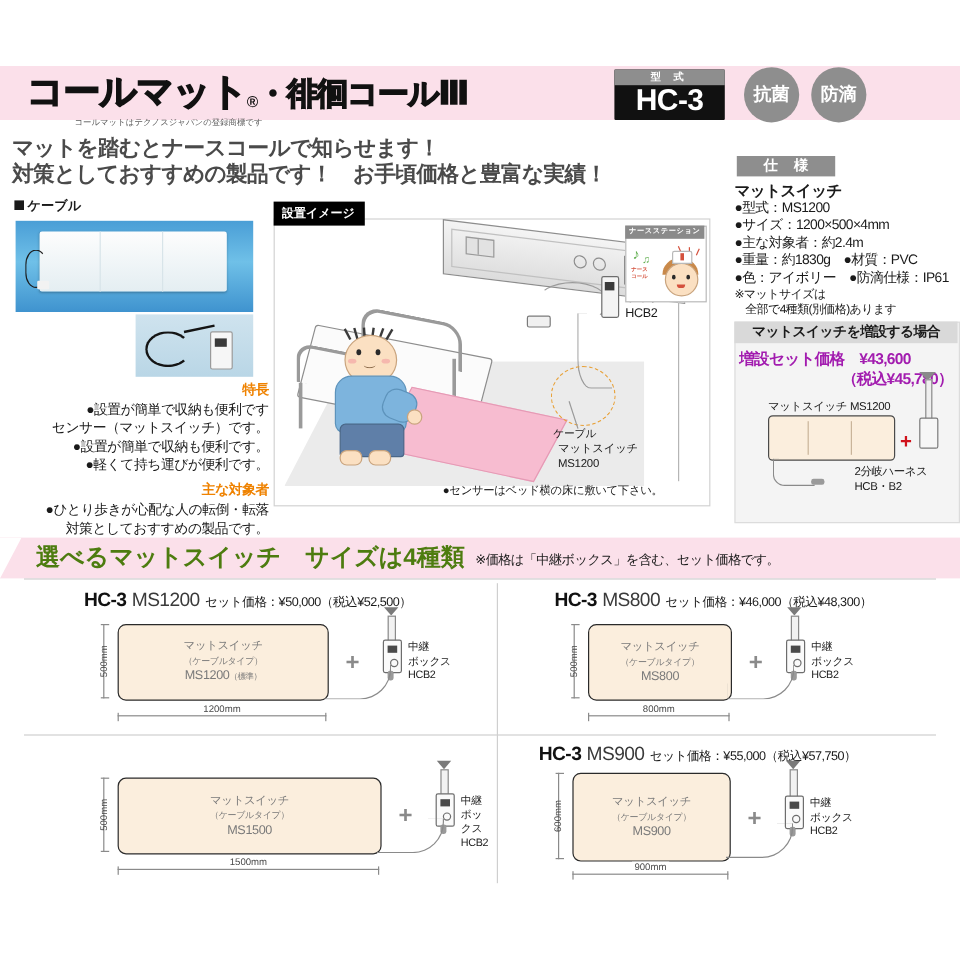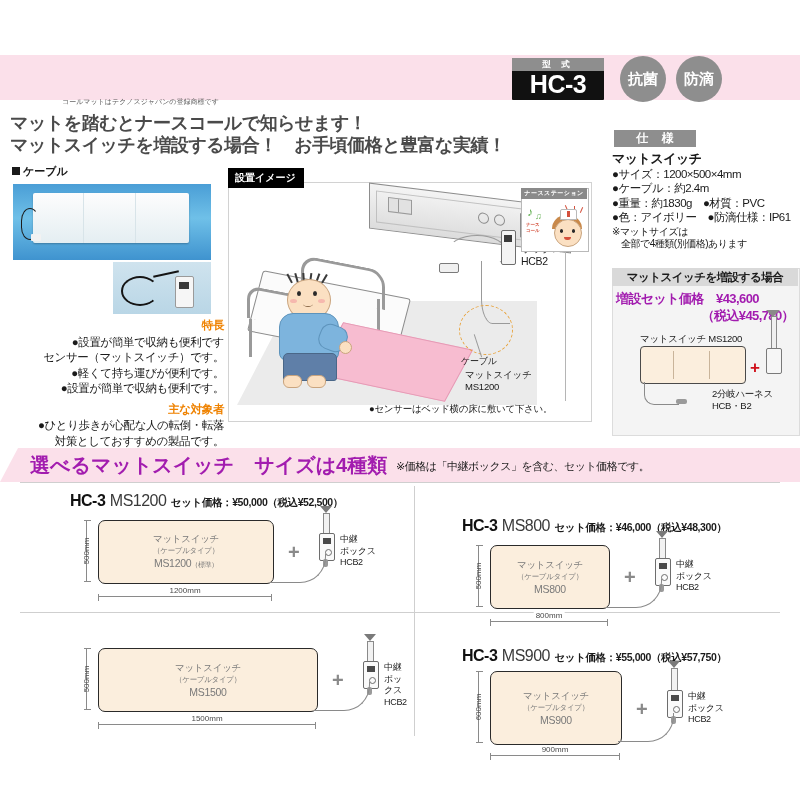--- a/index.html
+++ b/index.html
@@ -308,36 +308,36 @@
   .band{
     position:absolute;left:0;top:448px;width:800px;height:34px;
     background:#fbe0ea;
   }
   .band:after{
     content:"";position:absolute;left:0;top:0;width:18px;height:34px;
     background:#fff;clip-path:polygon(0 0,100% 0,0 100%);
   }
   .band-title{
     position:absolute;left:30px;top:452px;font-size:20px;font-weight:bold;
-    color:#a21caf;letter-spacing:0px;line-height:26px;text-align:right;
+    color:#4d7c0f;letter-spacing:0px;line-height:26px;text-align:right;
   }
   .band-note{
     position:absolute;left:396px;top:459px;font-size:11px;color:#1a1a1a;
     letter-spacing:-0.5px;
   }
   .divider{position:absolute;left:20px;top:482px;width:760px;height:1px;background:#cfcfcf;}
   .vdiv{position:absolute;left:414px;top:486px;width:1px;height:250px;background:#cfcfcf;}
   .hdiv{position:absolute;left:20px;top:612px;width:760px;height:1px;background:#cfcfcf;}
 
   
   .variant{position:absolute;}
   .v-title{position:absolute;left:0;top:0;white-space:nowrap;}
   .v-title .code{font-size:16px;font-weight:bold;color:#111;letter-spacing:-0.5px;}
   .v-title .model{font-size:16px;color:#3a3a3a;letter-spacing:-0.5px;}
-  .v-title .price{font-size:10.5px;font-weight:bold;color:#1a1a1a;letter-spacing:-0.4px;}
+  .v-title .price{font-size:10.5px;font-weight:normal;color:#1a1a1a;letter-spacing:-0.4px;}
   .v-mat{
     position:absolute;background:#fbeedd;border:1.6px solid #2a2a2a;border-radius:7px;
   }
   .v-mat .lbl{
     position:absolute;left:0;right:0;top:50%;transform:translateY(-50%);
     text-align:center;color:#7a7a7a;font-size:9.5px;line-height:12px;letter-spacing:-0.3px;
   }
   .v-mat .lbl .sm{font-size:7.5px;}
   .v-mat .lbl .big{font-size:10.5px;}
   .v-mat .lbl .tiny{font-size:7px;}
@@ -365,26 +365,29 @@
   .curve2{position:absolute;border-bottom:1.2px solid #8a8a8a;border-right:1.2px solid #8a8a8a;border-radius:0 0 26px 0;}
   .relay-lb{position:absolute;font-size:9px;color:#1a1a1a;line-height:11.5px;letter-spacing:-0.3px;}
 </style>
 </head>
 <body>
 
 <div class="page">
 
   <div class="banner"></div>
 
+  <div class="logo-wrap">
+    <span>コールマット</span><span class="reg">®</span><span class="mid">・徘徊コール</span><span class="iii">Ⅲ</span>
+  </div>
 
   <div class="tm-note">コールマットはテクノスジャパンの登録商標です</div>
 
   <div class="headline">
     <div>マットを踏むとナースコールで知らせます！</div>
-    <div class="l2">マットスイッチを増設する場合！　お手頃価格と豊富な実績！</div>
+    <div class="l2">対策としておすすめの製品です！　お手頃価格と豊富な実績！</div>
   </div>
 
 
   <div class="model-box"></div>
   <div class="model-tag">型 式</div>
   <div class="model-name">HC-3</div>
 
   <div class="badge b1">抗菌</div>
   <div class="badge b2">防滴</div>
 
@@ -406,22 +409,22 @@
     <div class="wire"></div>
     <div class="box">
         <i></i>
       </div>
   </div>
 
   <div class="feat">
     <h4>特長</h4>
     <p>●設置が簡単で収納も便利です</p>
     <p class="ind">センサー（マットスイッチ）です。</p>
+    <p>●設置が簡単で収納も便利です。</p>
     <p>●軽くて持ち運びが便利です。</p>
-    <p>●設置が簡単で収納も便利です。</p>
     <h4 class="second">主な対象者</h4>
     <p>●ひとり歩きが心配な人の転倒・転落</p>
     <p class="ind">対策としておすすめの製品です。</p>
   </div>
 
   <div class="inst">
 
     <div class="floor"></div>
 
     <div class="rail">
@@ -510,22 +513,23 @@
         <div class="n-eye b"></div>
       <div class="n-mouth"></div>
     </div>
     <div class="ns-tag">ナースステーション</div>
   </div>
   <div class="inst-tag">設置イメージ</div>
 
   <div class="spec-hd">仕 様</div>
   <div class="spec-body">
     <div class="ttl">マットスイッチ</div>
+    <div class="row">●型式：MS1200</div>
     <div class="row">●サイズ：1200×500×4mm</div>
-    <div class="row">●ケーブル：約2.4m</div>
+    <div class="row">●主な対象者：約2.4m</div>
     <div class="row">●重量：約1830g　●材質：PVC</div>
     <div class="row">●色：アイボリー　●防滴仕様：IP61</div>
     <div class="note">
       <span>※マットサイズは</span>
       <span class="ind">全部で4種類(別価格)あります</span>
     </div>
   </div>
 
   <div class="exp"></div>
   <div class="exp-hd">マットスイッチを増設する場合</div>
@@ -584,21 +588,21 @@
     </div>
     <div class="relay-btm" style="left:253px;top:67px;"></div>
     <div class="curve2" style="left:200px;top:62px;width:55px;height:28px;"></div>
     <div class="relay-lb" style="left:270px;top:42px;">
       <div>中継</div>
       <div>ボックス</div>
       <div>HCB2</div>
     </div>
   </div>
 
-  <div class="variant" style="left:462px;top:517px;width:330px;height:118px;">
+  <div class="variant" style="left:462px;top:492px;width:330px;height:118px;">
     <div class="v-title">
       <span class="code">HC-3</span>
       <span class="model">MS800</span>
       <span class="price">セット価格：¥46,000（税込¥48,300）</span>
     </div>
     <div class="v-mat" style="left:28px;top:28px;width:118px;height:62px;">
       <div class="lbl">
         <div>マットスイッチ</div>
         <div class="sm">（ケーブルタイプ）</div>
         <div class="big">MS800</div>
@@ -649,21 +653,21 @@
     </div>
     <div class="relay-btm" style="left:297px;top:67px;"></div>
     <div class="curve2" style="left:244px;top:62px;width:55px;height:28px;"></div>
     <div class="relay-lb" style="left:314px;top:42px;">
       <div>中継</div>
       <div>ボックス</div>
       <div>HCB2</div>
     </div>
   </div>
 
-  <div class="variant" style="left:462px;top:620px;width:330px;height:118px;margin-top:27px;">
+  <div class="variant" style="left:449px;top:620px;width:330px;height:118px;">
     <div class="v-title">
       <span class="code">HC-3</span>
       <span class="model">MS900</span>
       <span class="price">セット価格：¥55,000（税込¥57,750）</span>
     </div>
     <div class="v-mat" style="left:28px;top:24px;width:130px;height:72px;">
       <div class="lbl">
         <div>マットスイッチ</div>
         <div class="sm">（ケーブルタイプ）</div>
         <div class="big">MS900</div>

